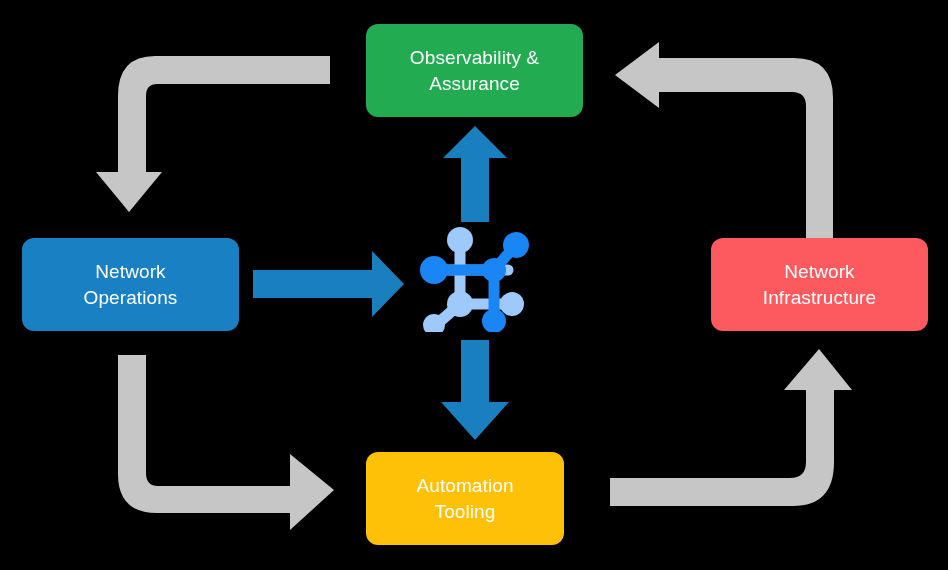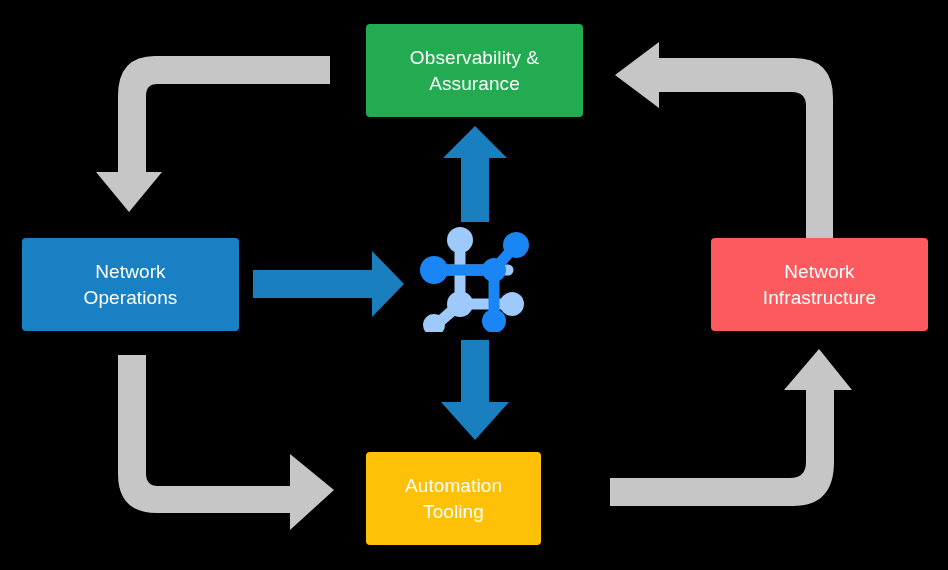--- a/index.html
+++ b/index.html
@@ -21,21 +21,21 @@
   }
   .svg-layer {
     position: absolute;
     left: 0;
     top: 0;
     width: 948px;
     height: 570px;
   }
   .node-box {
     position: absolute;
-    border-radius: 4px;
+    border-radius: 12px;
     display: flex;
     align-items: center;
     justify-content: center;
     text-align: center;
     color: #ffffff;
     font-size: 19px;
     line-height: 1.35;
     font-weight: 400;
     letter-spacing: 0.1px;
     box-sizing: border-box;
@@ -56,21 +56,21 @@
   }
   #box-network-infrastructure {
     left: 711px;
     top: 238px;
     width: 217px;
     height: 93px;
   }
   #box-automation-tooling {
     left: 366px;
     top: 452px;
-    width: 175px;
+    width: 198px;
     height: 93px;
   }
   .box-label {
     display: block;
     white-space: pre-line;
   }
   #center-icon {
     position: absolute;
     left: 420px;
     top: 220px;

